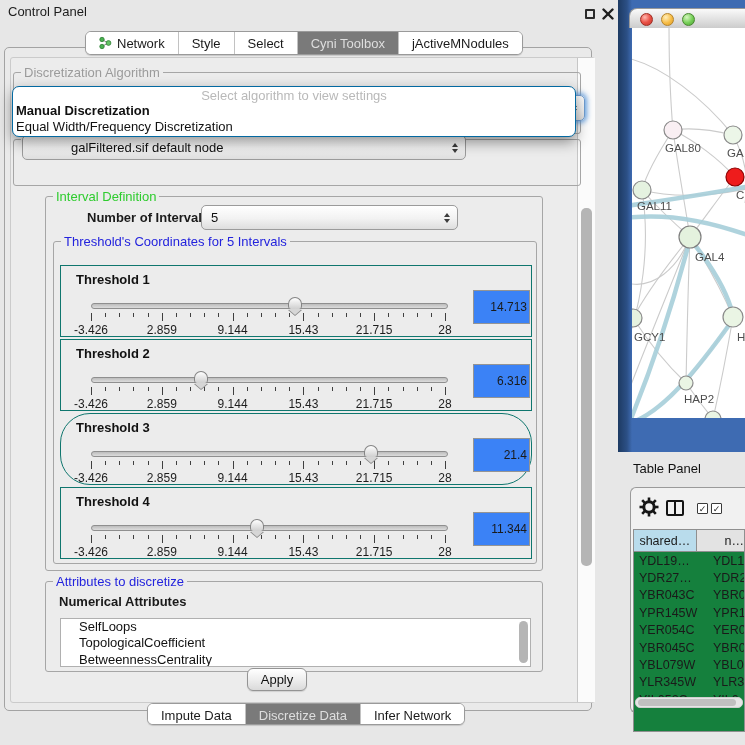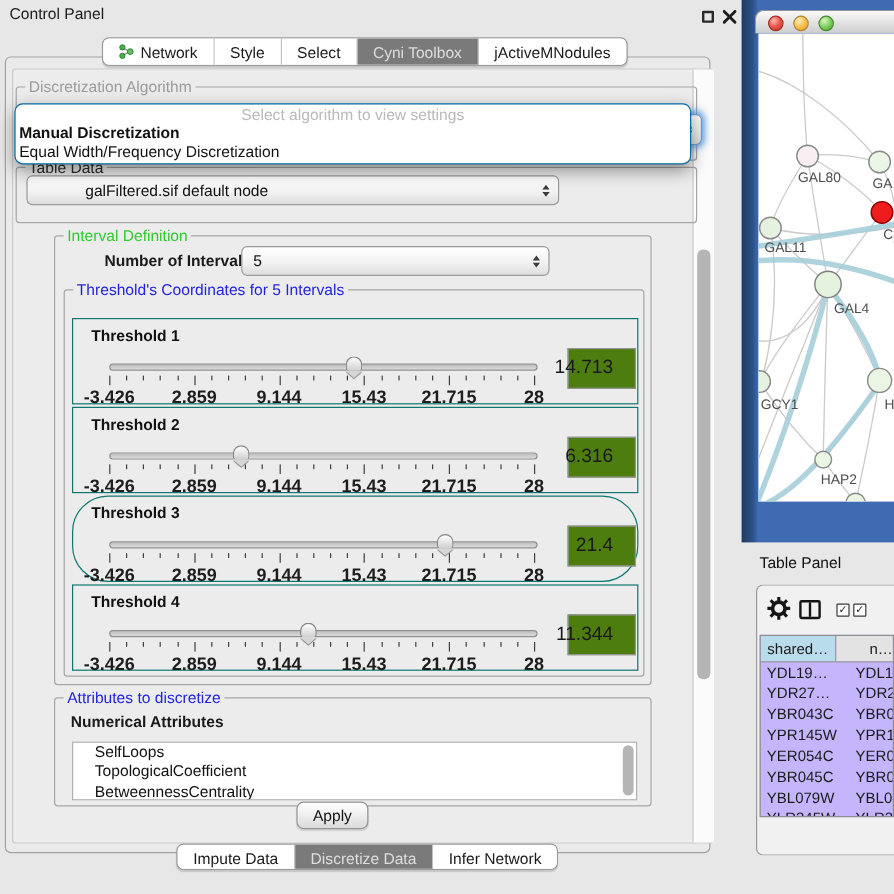--- a/index.html
+++ b/index.html
@@ -46,42 +46,42 @@
   .sb-v-track { background:#fbfbfb; border-left:1px solid #c6c6c6; }
   .sb-thumb { position:absolute; background:#b5b5b5; border-radius:5px; }
 
   
   .thr-panel { position:absolute; left:6px; width:472px; height:72px; border:1px solid #0f766e; background:#ececec; }
   .thr-label { position:absolute; left:15px; top:6px; font-weight:bold; font-size:13px; color:#111; }
   .thr-track { position:absolute; left:30px; top:37px; width:357px; height:6px; border:1px solid #8f8f8f; border-radius:3px; background:linear-gradient(#bdbdbd,#dcdcdc); }
   .thr-thumb { position:absolute; top:31px; width:14px; height:12px; background:linear-gradient(#fefefe,#cfcfcf); border:1px solid #848484; border-radius:7px 7px 3px 3px; border-bottom:none; z-index:2; }
   .thr-thumb::after { content:""; position:absolute; left:-1px; top:11px; width:0; height:0; border-left:7px solid transparent; border-right:7px solid transparent; border-top:6px solid #d6d6d6; filter:drop-shadow(0 1px 0 #848484); }
   .tick { position:absolute; width:1px; background:#3f3f3f; }
-  .tick-lbl { position:absolute; transform:translateX(-50%); font-size:15px; font-weight:bold; color:#1d1d1d; white-space:nowrap; }
-  .thr-value { position:absolute; left:412px; top:24px; width:57px; height:34px; background:#4d7c0f; border:1px solid #949494; display:flex; align-items:center; justify-content:flex-end; padding-right:18px; font-size:16px; }
+  .tick-lbl { position:absolute; transform:translateX(-50%); font-size:12px; font-weight:normal; color:#1d1d1d; white-space:nowrap; }
+  .thr-value { position:absolute; left:412px; top:24px; width:57px; height:34px; background:#3b82f6; border:1px solid #949494; display:flex; align-items:center; justify-content:flex-end; padding-right:2px; font-size:12px; }
 
   
   .attr-list { left:60px; top:618px; width:471px; height:49px; background:#fff; border:1px solid #b0b0b0; overflow:hidden; z-index:5; }
   .attr-item { padding-left:18px; font-size:13px; height:16.3px; line-height:16.3px; color:#111; white-space:nowrap; }
 
   .btn { position:absolute; border:1px solid #949494; border-radius:6px; background:linear-gradient(#ffffff,#ececec 55%,#dadada); display:flex; align-items:center; justify-content:center; font-size:13px; color:#111; box-shadow:0 1px 1px rgba(0,0,0,.12); }
 
   
   .net-frame { left:618px; top:0; width:127px; height:452px; background:linear-gradient(90deg,#1d3a62 0px,#2c5086 9px,#3e6bb2 14px,#3e6bb2 100%); }
   .net-titlebar { left:629px; top:8px; width:116px; height:20px; border-radius:8px 0 0 0; background:linear-gradient(#fafafa,#cccccc); border-top:1px solid #999; border-left:1px solid #999; }
   .light { position:absolute; top:3.5px; width:13px; height:13px; border-radius:50%; }
   .net-canvas { left:632px; top:28px; width:113px; height:390px; background:#fff; overflow:hidden; }
 
   
   .tp-title { left:633px; top:461px; font-size:13px; color:#111; }
   .tp-window { left:630px; top:487px; width:115px; height:226px; background:#f1f1f1; border:1px solid #9a9a9a; border-right:none; border-radius:6px 0 0 6px; }
   .tp-split { left:666px; top:500px; width:18px; height:16px; border:2px solid #141414; border-radius:2px; }
   .tp-split::after { content:""; position:absolute; left:6px; top:0; width:2px; height:12px; background:#141414; }
   .cbx { position:absolute; width:11px; height:11px; border:1.5px solid #3a3a3a; background:#fff; font-size:9px; font-weight:bold; color:#222; display:flex; align-items:center; justify-content:center; border-radius:1px; }
-  .tp-table { left:633px; top:529px; width:112px; height:152px; background:#c4b5fd; border:1px solid #8f8f8f; overflow:hidden; }
+  .tp-table { left:633px; top:529px; width:112px; height:203px; background:#15803d; border:1px solid #8f8f8f; overflow:hidden; }
   .tp-header { display:flex; height:22px; border-bottom:1px solid #8f8f8f; font-size:12.5px; }
   .tp-hc1 { width:74px; background:#b9dcec; border-right:1px solid #8f8f8f; display:flex; align-items:center; justify-content:center; }
   .tp-hc2 { flex:1; background:#e3e3e3; display:flex; align-items:center; padding-left:28px; }
   .tp-row { display:flex; height:17.4px; font-size:12.5px; }
   .tp-c1 { width:74px; padding-left:5px; display:flex; align-items:center; white-space:nowrap; overflow:hidden; }
   .tp-c2 { flex:1; padding-left:5px; display:flex; align-items:center; white-space:nowrap; overflow:hidden; }
   .tp-hscroll { position:absolute; left:1px; top:167px; width:108px; height:11px; background:#e6e6e6; border-radius:5px; border:1px solid #cfcfcf; }
   .tp-hthumb { position:absolute; left:2px; top:1px; width:98px; height:7px; background:#c0c0c0; border-radius:4px; }
 </style>
 </head>
@@ -115,21 +115,21 @@
 
   <div class="abs popup">
     <div class="popup-prompt">Select algorithm to view settings</div>
     <div class="popup-opt" style="top:16px; font-weight:bold;">Manual Discretization</div>
     <div class="popup-opt" style="top:32px;">Equal Width/Frequency Discretization</div>
   </div>
 
   <div class="grp" style="left:13px; top:139px; width:568px; height:47px;">
     <span class="grp-label" style="color:#2b2b2b;">Table Data</span>
   </div>
-  <div class="combo" style="left:22px; top:146px; width:444px; height:25px;padding-left:48px;">
+  <div class="combo" style="left:22px; top:135px; width:444px; height:25px;padding-left:48px;">
     <span>galFiltered.sif default node</span>
     <span class="spinner">
         <span class="spin-up"></span>
         <span class="spin-dn"></span>
       </span>
   </div>
 
   <div class="grp" style="left:45px; top:196px; width:498px; height:375px;">
     <span class="grp-label lbl-green">Interval Definition</span>
     <span class="abs" style="left:41px; top:13px; font-weight:bold;">Number of Intervals</span>

